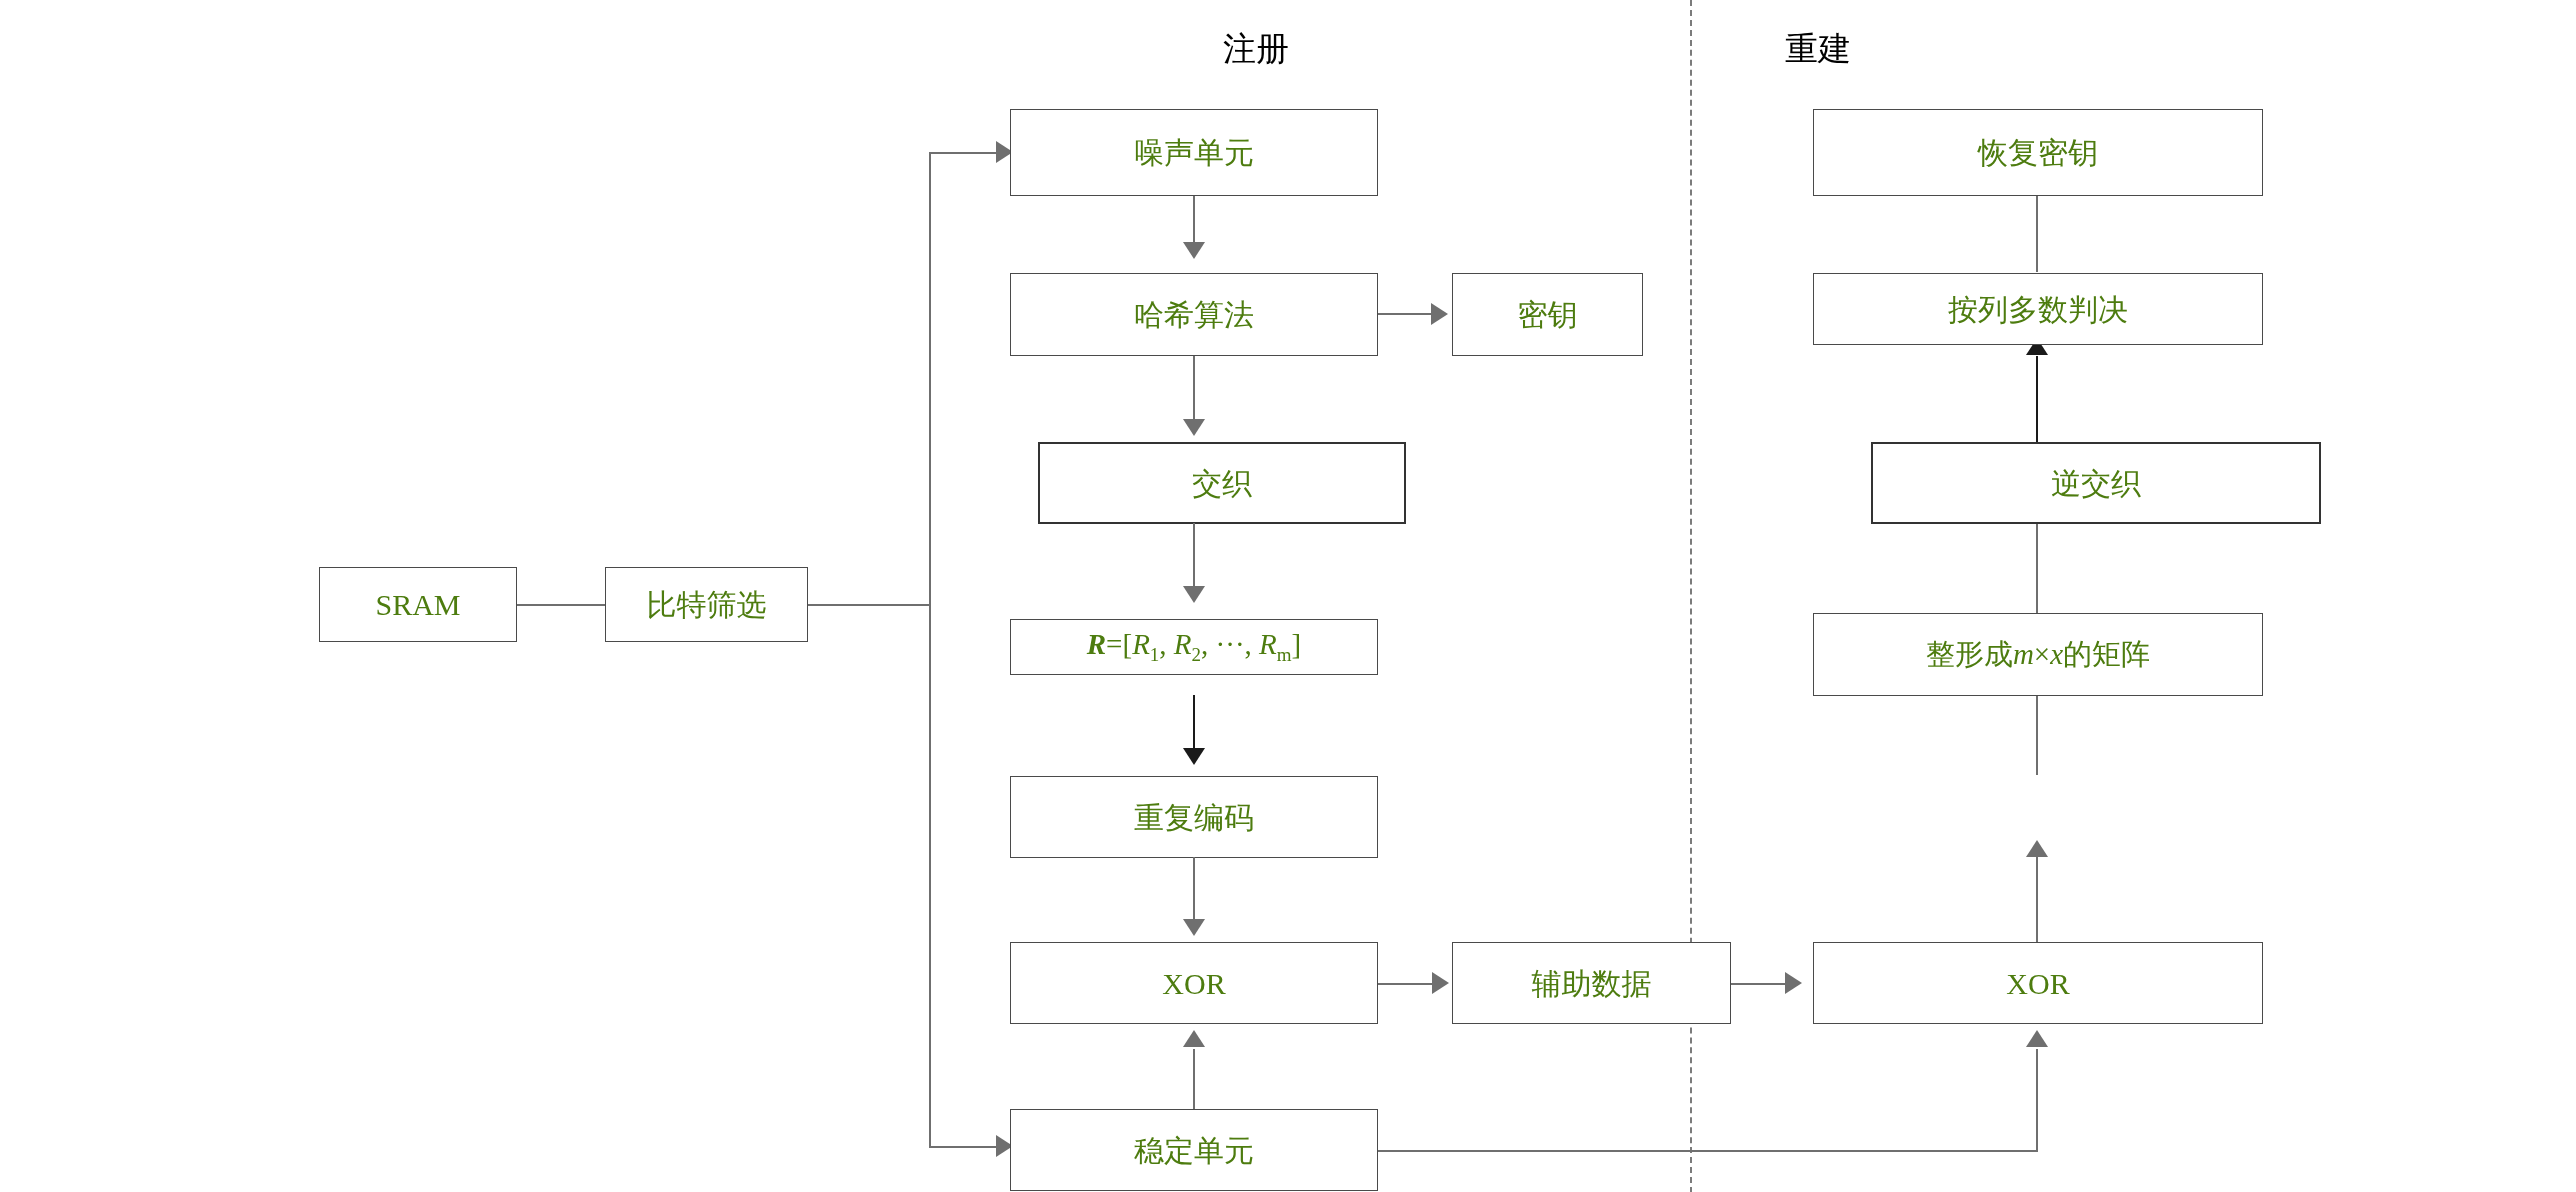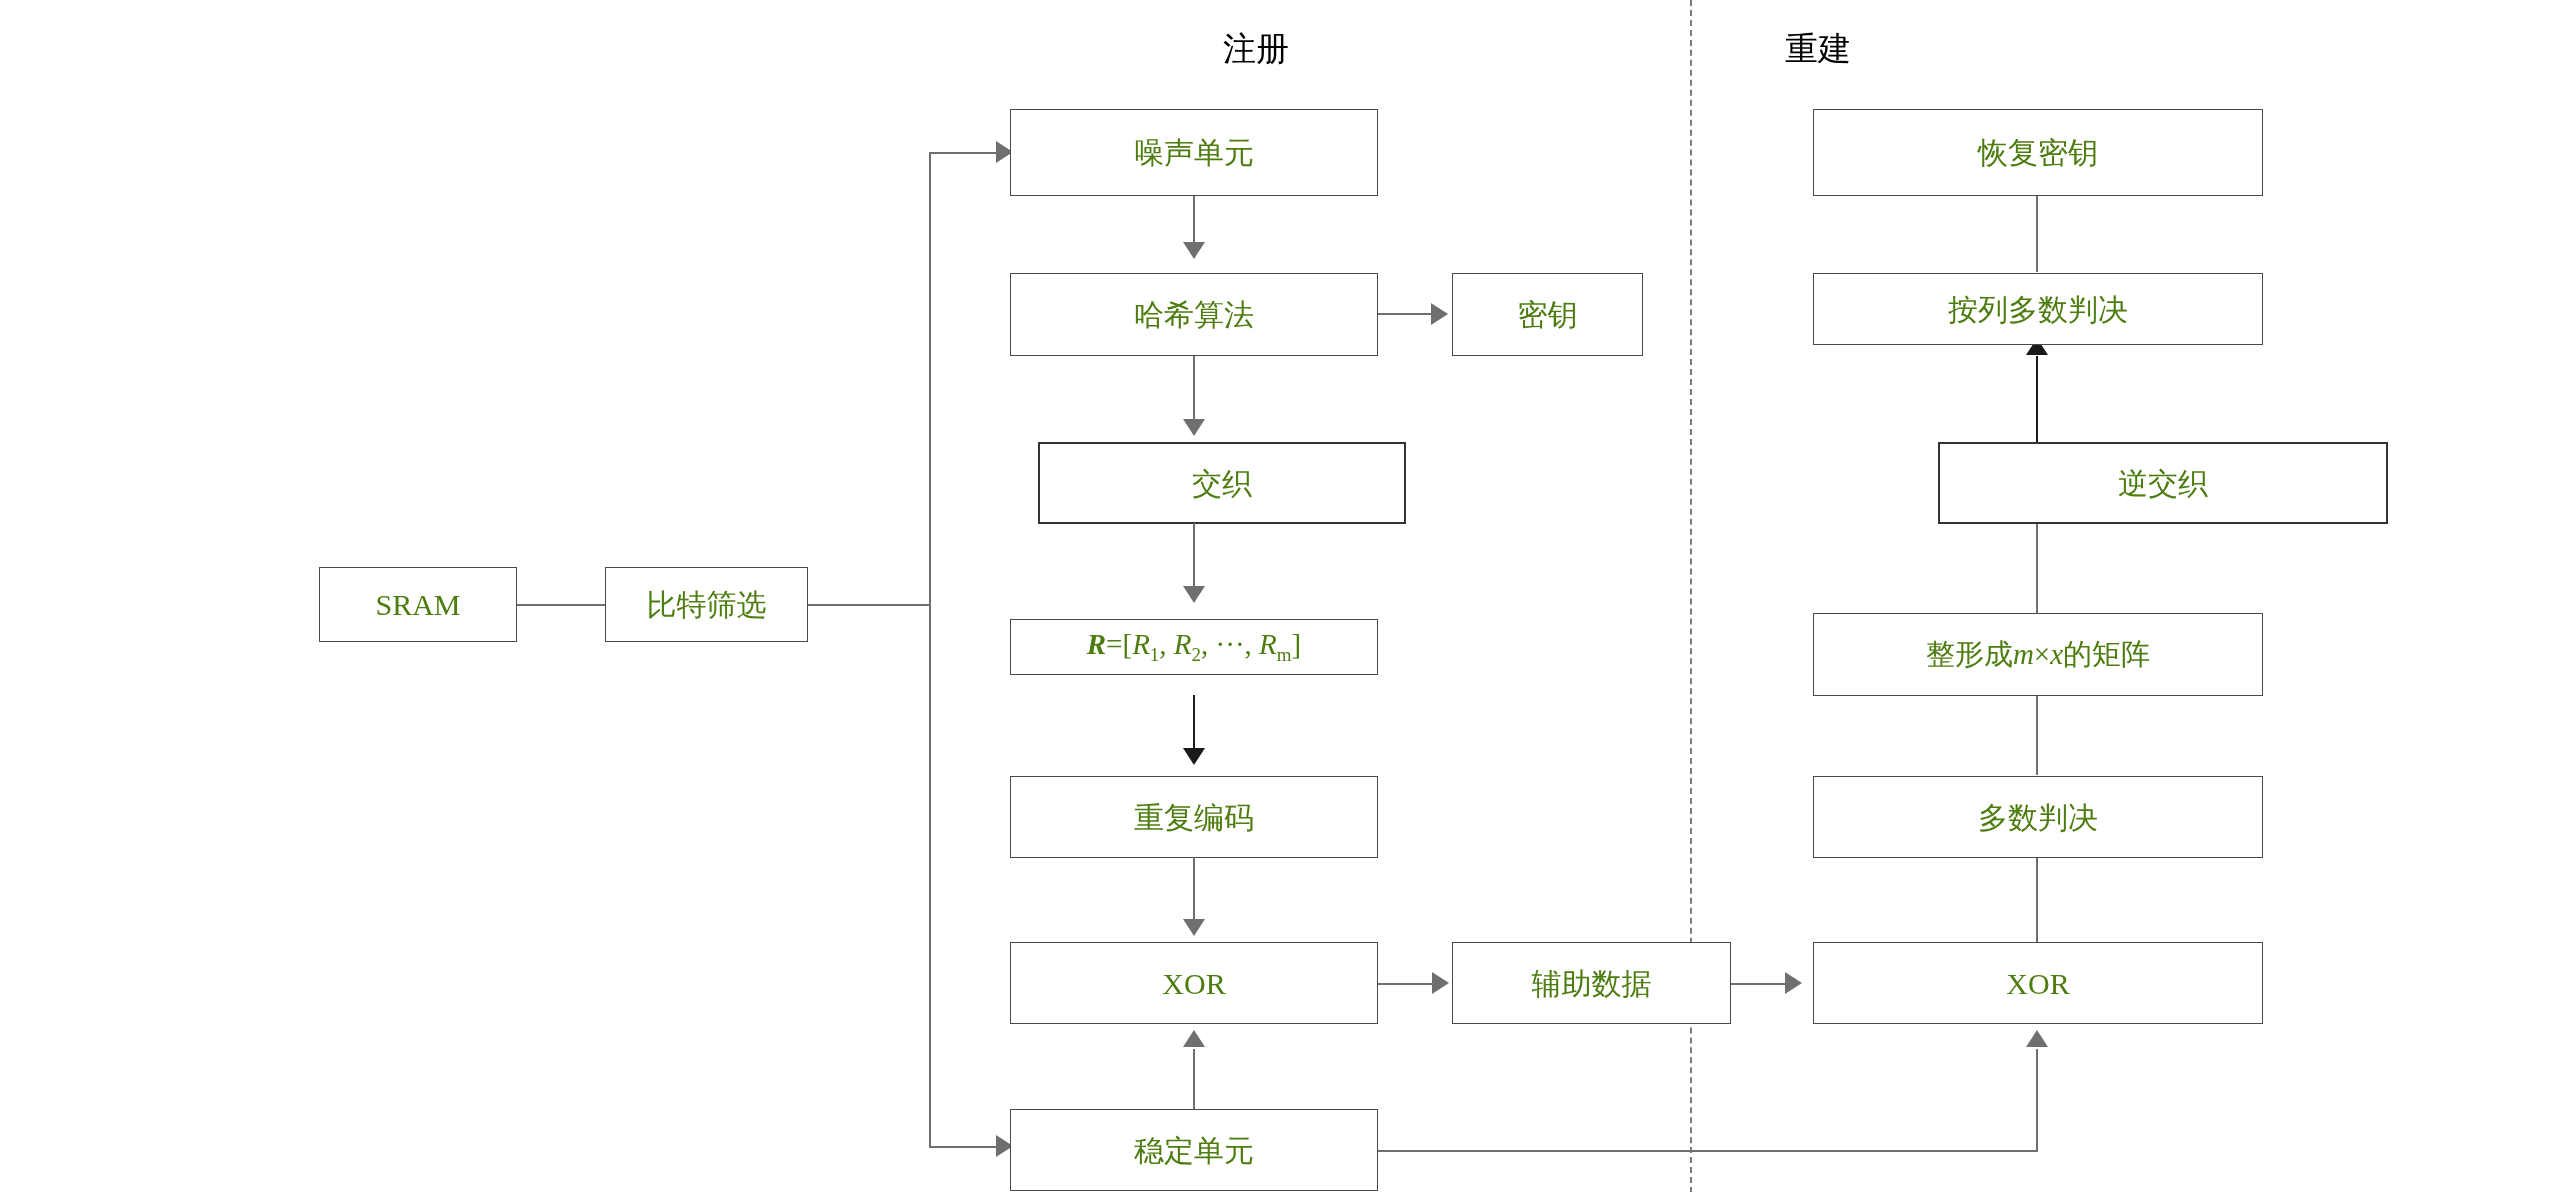--- a/index.html
+++ b/index.html
@@ -152,33 +152,32 @@
 
   <div class="hline" style="left:1378px; top:1150px; width:660px;"></div>
   <div class="vline" style="left:2036px; top:1049px; height:101px;"></div>
   <div class="arrow up" style="left:2026px; top:1030px;"></div>
 
   <div class="node" style="left:1813px; top:942px; width:450px; height:82px;">XOR</div>
 
   <div class="vline" style="left:2036px; top:857px; height:85px;"></div>
   <div class="arrow up" style="left:2026px; top:840px;"></div>
 
-  <div class="node" style="left:1813px; top:776px; width:450px; height:82px;">多数判决</div>
 
   <div class="vline" style="left:2036px; top:696px; height:79px;"></div>
   <div class="arrow up" style="left:2026px; top:676px;"></div>
 
   <div class="node" style="left:1813px; top:613px; width:450px; height:83px;">
     <span class="formula">整形成<i>m</i>×<i>x</i>的矩阵</span>
   </div>
 
   <div class="vline" style="left:2036px; top:523px; height:90px;"></div>
   <div class="arrow up" style="left:2026px; top:506px;"></div>
 
-  <div class="node thick" style="left:1910px; top:442px; width:450px; height:82px;">逆交织</div>
+  <div class="node thick" style="left:1843px; top:442px; width:450px; height:82px;">逆交织</div>
 
   <div class="vline" style="left:2036px; top:356px; height:86px; background:#1a1a1a;"></div>
   <div class="arrow up dark" style="left:2026px; top:338px;"></div>
 
   <div class="node" style="left:1813px; top:273px; width:450px; height:72px;">按列多数判决</div>
 
   <div class="vline" style="left:2036px; top:196px; height:76px;"></div>
   <div class="arrow up" style="left:2026px; top:177px;"></div>
 
   <div class="node" style="left:1813px; top:109px; width:450px; height:87px;">恢复密钥</div>

